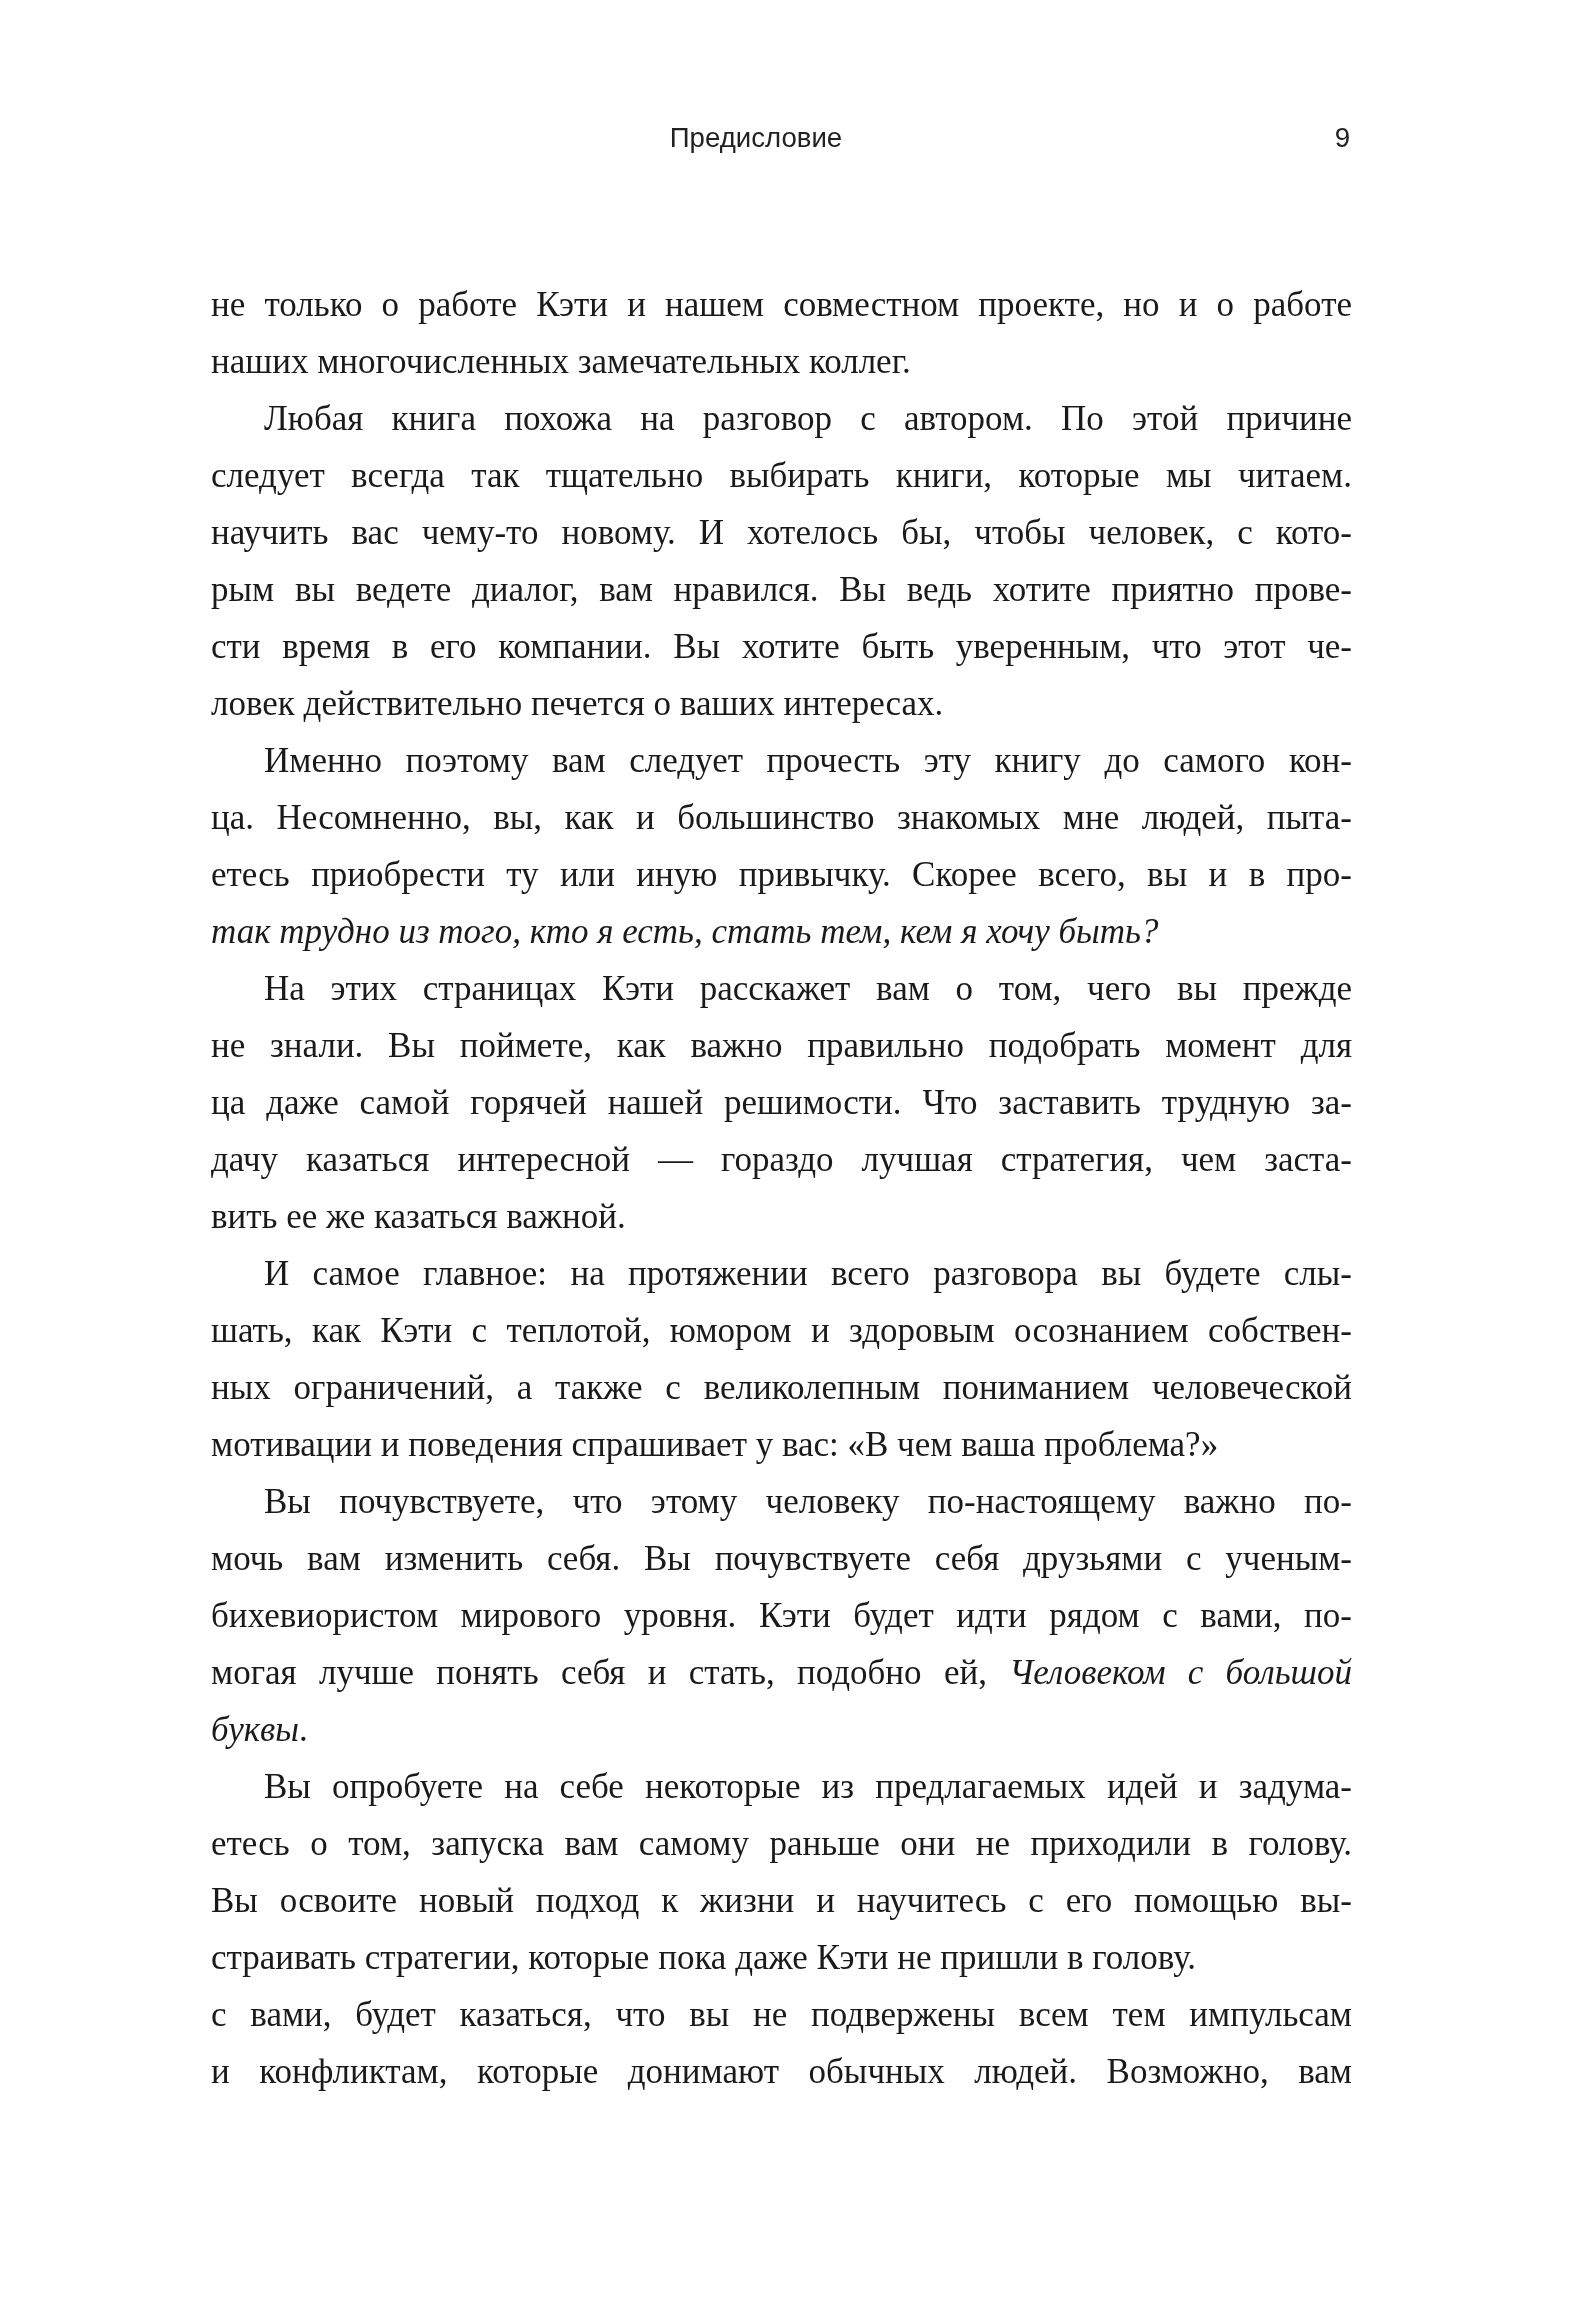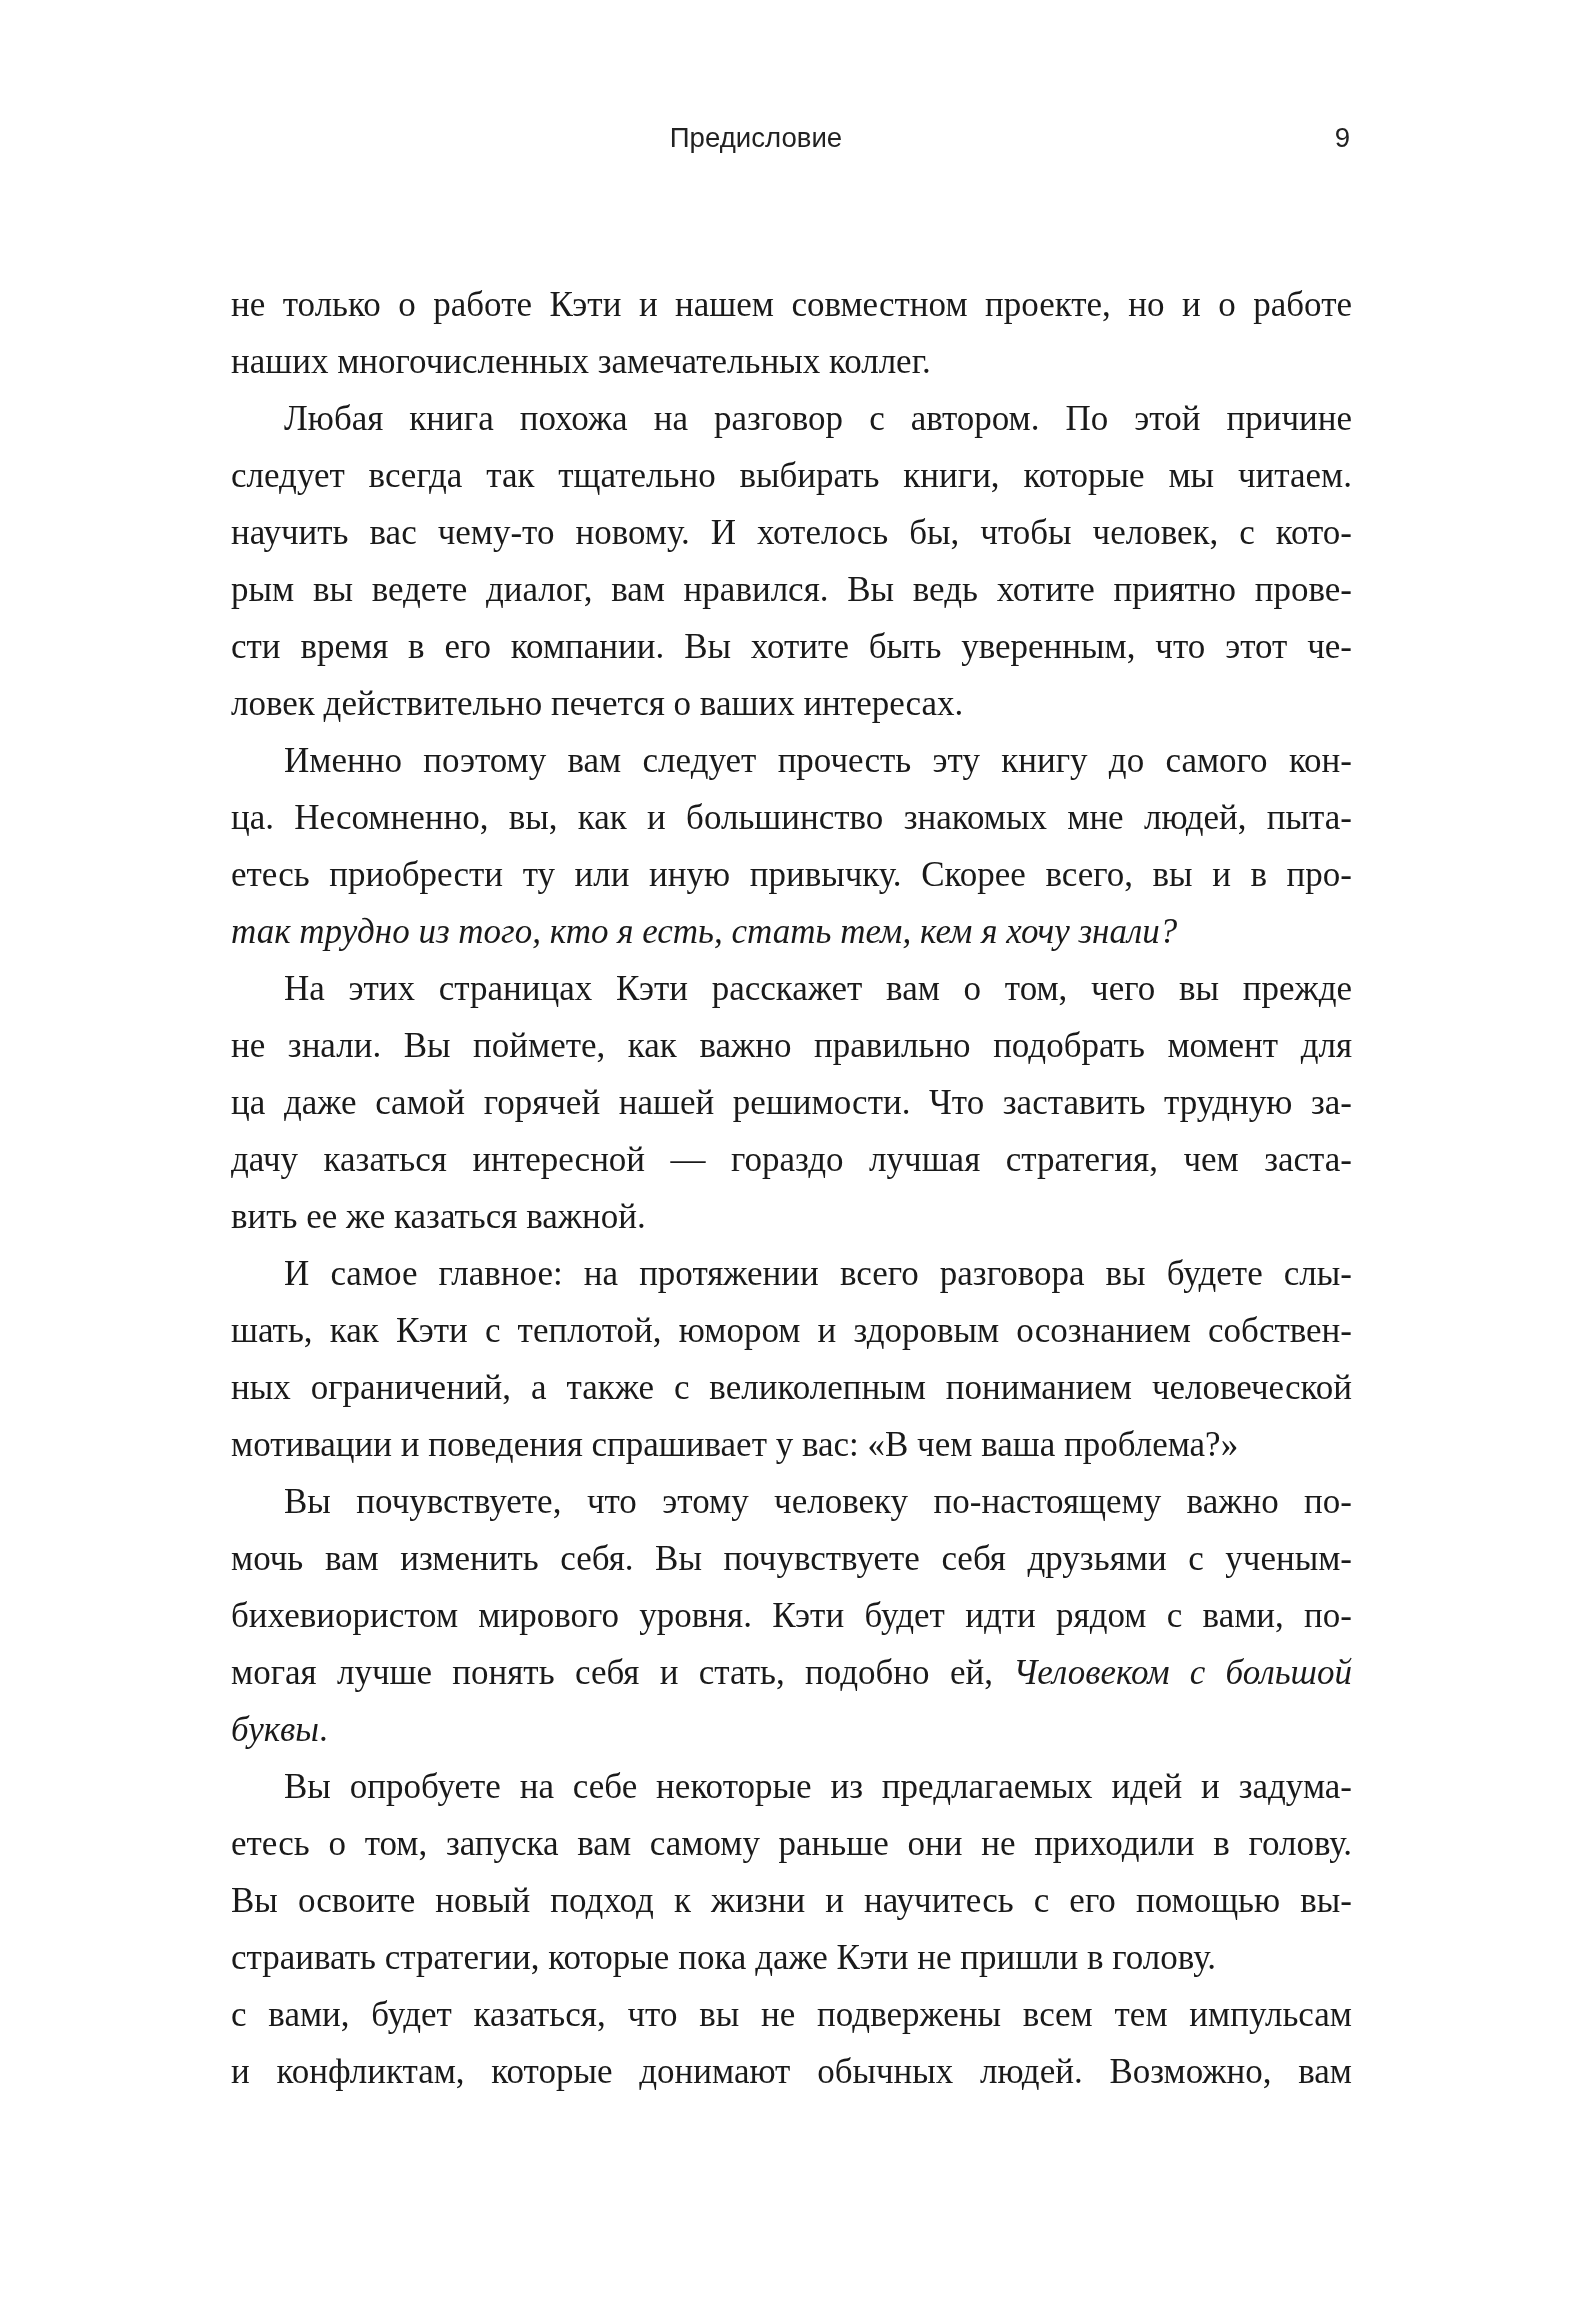--- a/index.html
+++ b/index.html
@@ -4,21 +4,21 @@
 <style>
   html, body { margin: 0; padding: 0; background: #ffffff; }
   body { width: 1573px; height: 2314px; position: relative; overflow: hidden; }
   .page { position: absolute; left: 0; top: 0; width: 1573px; height: 2314px; background: #ffffff; color: #1a1a1a; }
   .running-head { position: absolute; top: 122px; left: 0; width: 1573px; height: 38px;
     font-family: "Liberation Sans", sans-serif; font-size: 27.6px; color: #222; }
   .running-head .title { position: absolute; left: 0; width: 1512px; text-align: center; top: 0; }
   .running-head .folio { position: absolute; right: 223px; top: 0; }
   .body-text { position: absolute; left: 211px; top: 276px; width: 1141px;
     font-family: "Liberation Serif", serif; font-size: 35px; color: #1a1a1a; }
-  .line { height: 57px; line-height: 57px; white-space: nowrap; text-align: justify; text-align-last: justify; margin-left: 20px; }
+  .line { height: 57px; line-height: 57px; white-space: nowrap; text-align: justify; text-align-last: justify; }
   .line.last { text-align-last: left; }
   .line.indent { padding-left: 53px; }
   .it { font-style: italic; }
 </style>
 </head>
 <body>
 
 <div class="page">
   <div class="running-head">
     <span class="title">Предисловие</span>
@@ -34,21 +34,21 @@
         <div class="line"><span>следует всегда так тщательно выбирать книги, которые мы читаем.</span></div>
         <div class="line"><span>научить вас чему-то новому. И хотелось бы, чтобы человек, с кото-</span></div>
         <div class="line"><span>рым вы ведете диалог, вам нравился. Вы ведь хотите приятно прове-</span></div>
         <div class="line"><span>сти время в его компании. Вы хотите быть уверенным, что этот че-</span></div>
         <div class="line last"><span>ловек действительно печется о ваших интересах.</span></div>
       </div>
       <div>
         <div class="line indent"><span>Именно поэтому вам следует прочесть эту книгу до самого кон-</span></div>
         <div class="line"><span>ца. Несомненно, вы, как и большинство знакомых мне людей, пыта-</span></div>
         <div class="line"><span>етесь приобрести ту или иную привычку. Скорее всего, вы и в про-</span></div>
-        <div class="line last"><span class="it">так трудно из того, кто я есть, стать тем, кем я хочу знали?</span></div>
+        <div class="line last"><span class="it">так трудно из того, кто я есть, стать тем, кем я хочу быть?</span></div>
       </div>
       <div>
         <div class="line indent"><span>На этих страницах Кэти расскажет вам о том, чего вы прежде</span></div>
         <div class="line"><span>не знали. Вы поймете, как важно правильно подобрать момент для</span></div>
         <div class="line"><span>ца даже самой горячей нашей решимости. Что заставить трудную за-</span></div>
         <div class="line"><span>дачу казаться интересной — гораздо лучшая стратегия, чем заста-</span></div>
         <div class="line last"><span>вить ее же казаться важной.</span></div>
       </div>
       <div>
         <div class="line indent"><span>И самое главное: на протяжении всего разговора вы будете слы-</span></div>

